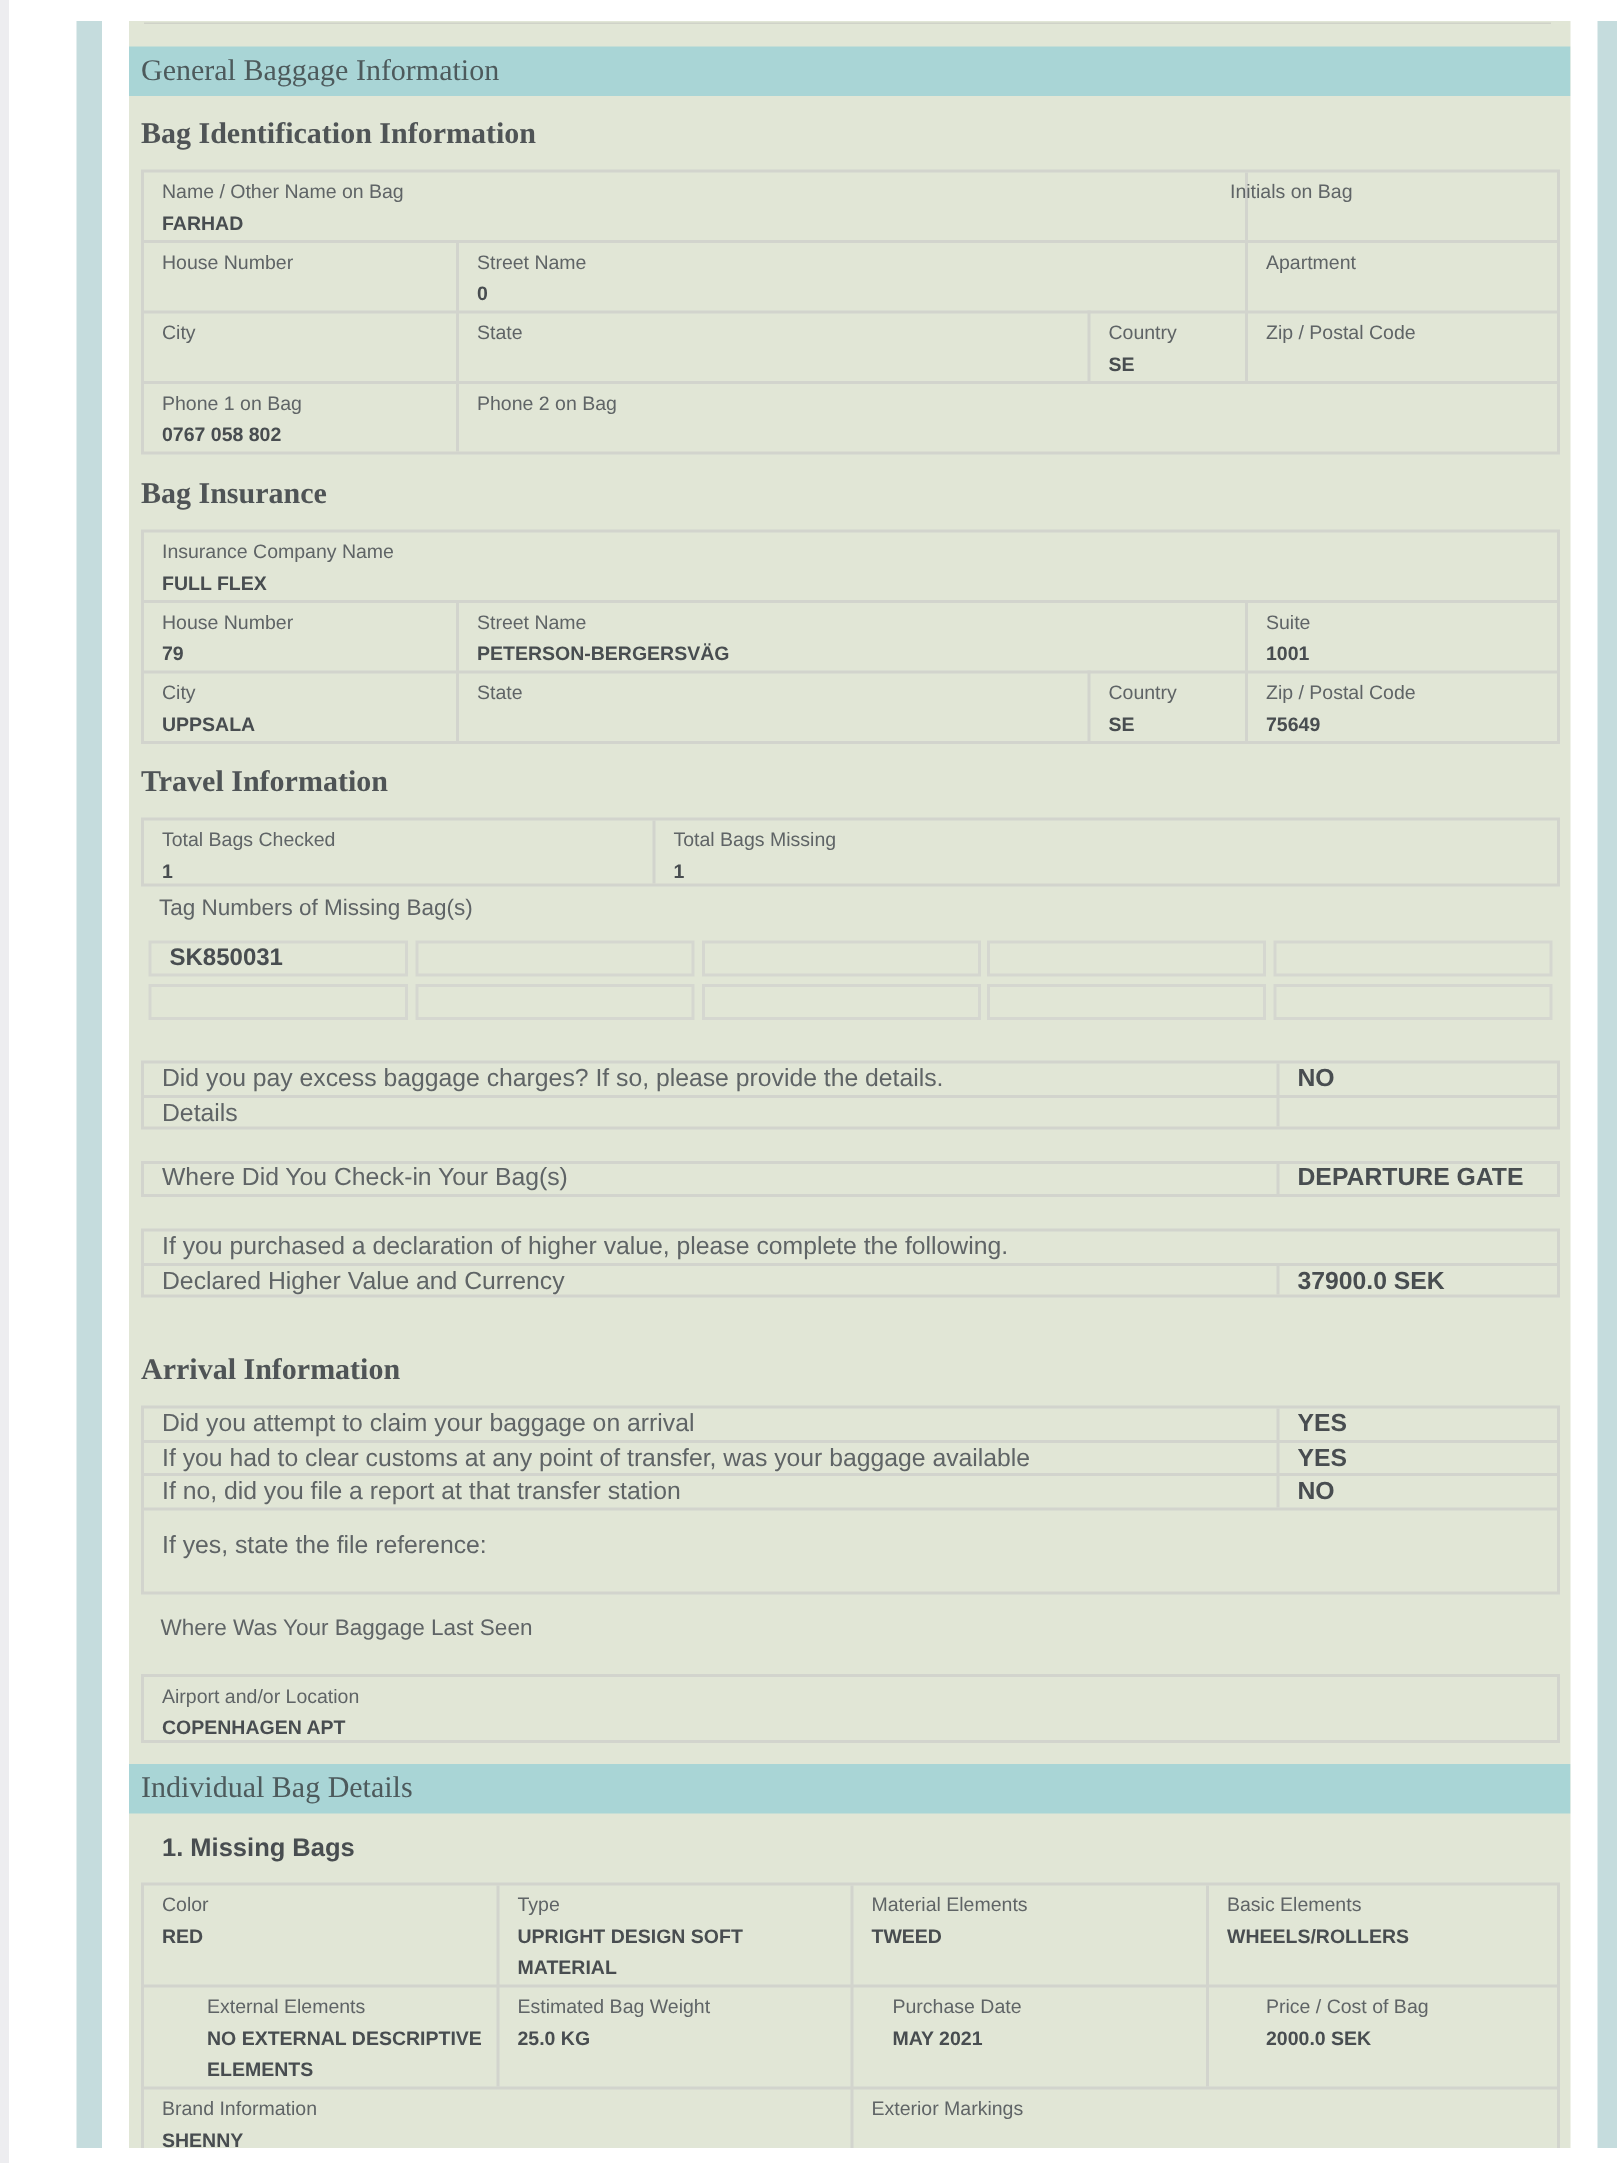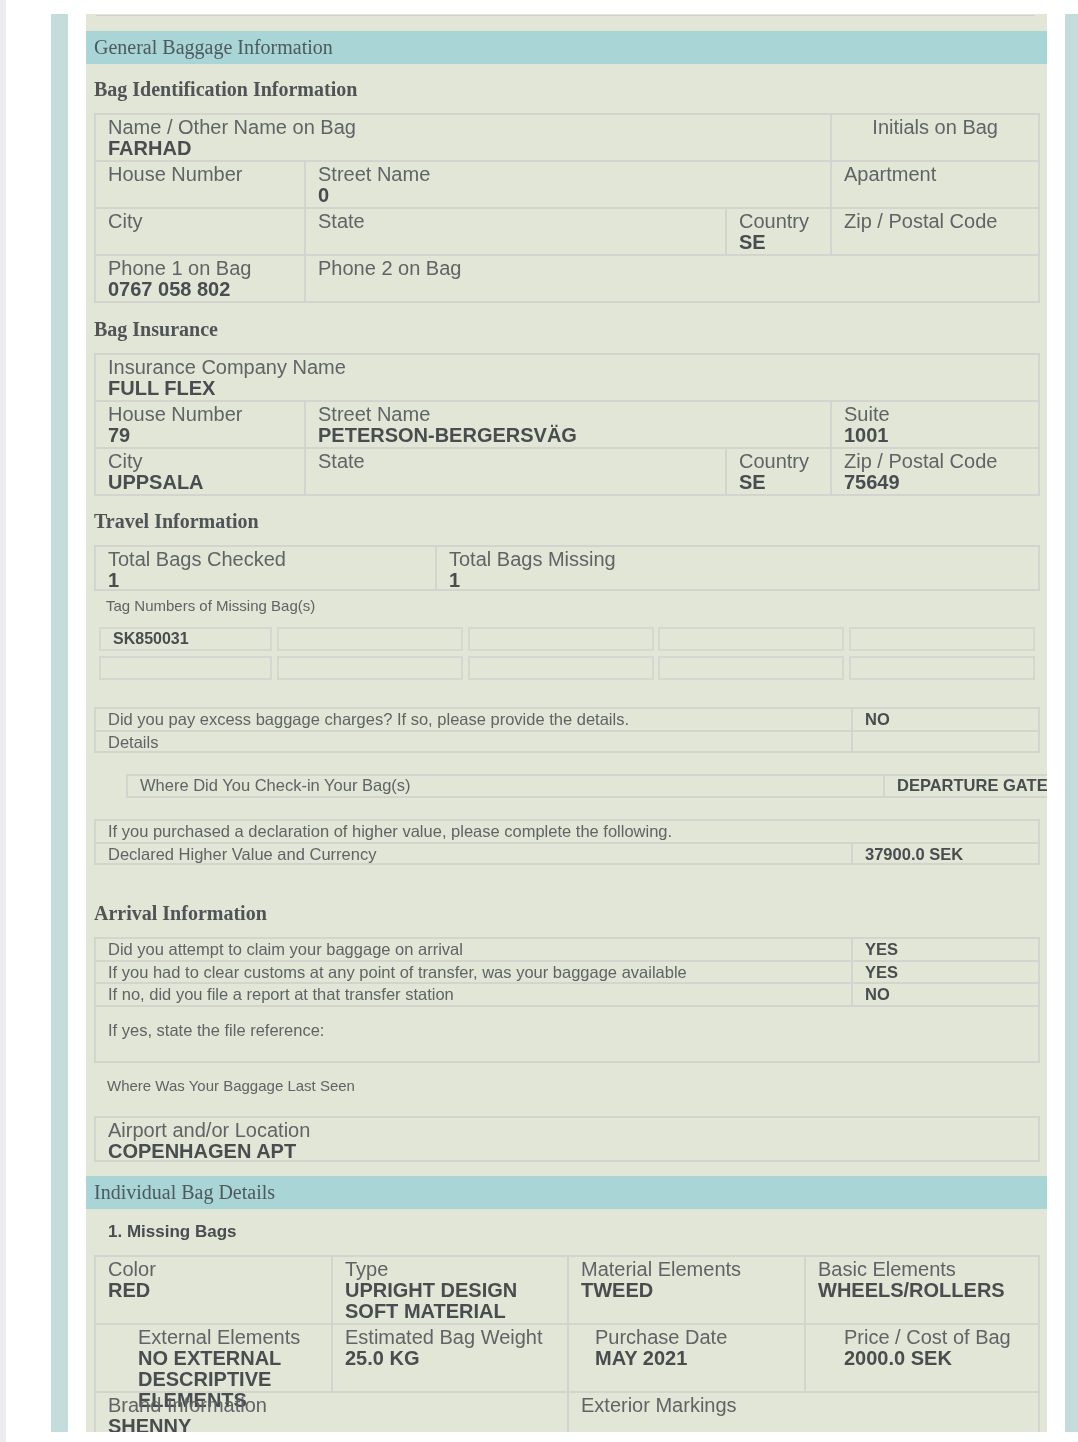--- a/index.html
+++ b/index.html
@@ -6,21 +6,21 @@
   html, body { width: 1078px; height: 1442px; overflow: hidden; background: #ffffff; }
   body { position: relative; font-family: "Liberation Sans", sans-serif; color: #555a5c; }
   .left-edge { position: absolute; left: 0; top: 0; width: 6px; height: 1442px; background: #ededf0; }
   .left-bar { position: absolute; left: 51px; top: 14px; width: 17px; height: 1418px; background: #c5dcdd; }
   .right-bar { position: absolute; left: 1065px; top: 14px; width: 13px; height: 1418px; background: #c5dcdd; }
   .panel { position: absolute; left: 86px; top: 14px; width: 961px; height: 1418px; background: #e1e6d6; overflow: hidden; }
   .top-line { position: absolute; left: 10px; top: 0; width: 938px; height: 2px; border-bottom: 1px solid #cfd2c8; }
   .band { position: absolute; left: 0; width: 961px; height: 33px; background: #a9d5d6; font-family: "Liberation Serif", serif; font-size: 20px; color: #4d5a5c; padding: 5px 0 0 8px; }
   .subhead { position: absolute; left: 8px; font-family: "Liberation Serif", serif; font-weight: bold; font-size: 20px; color: #4f5456; }
   .box { position: absolute; border: 2px solid #d2d4cd; }
-  .cell { position: absolute; padding: 2px 0 0 12px; font-size: 20px; line-height: 21px; }
+  .cell { position: absolute; padding: 2px 0 0 12px; font-size: 13px; line-height: 21px; }
   .lbl { color: #5f6466; display: block; }
   .val { color: #484d50; font-weight: bold; display: block; }
   .vline { position: absolute; width: 2px; background: #d2d4cd; }
   .hline { position: absolute; height: 2px; background: #d2d4cd; }
   .plain { position: absolute; font-size: 15px; color: #5f6466; }
   .tagbox { position: absolute; height: 24px; border: 2px solid #d5d7d0; font-size: 16px; font-weight: bold; color: #484d50; padding: 1px 0 0 12px; }
   .row-text { position: absolute; font-size: 16.5px; color: #5f6466; }
   .row-val { position: absolute; font-size: 16.5px; font-weight: bold; color: #484d50; }
 </style>
 </head>
@@ -44,21 +44,21 @@
     <div class="hline" style="left:0; top:139px; width:942px;"></div>
 
     <div class="vline" style="left:734px; top:0; height:139px;"></div>
     <div class="vline" style="left:208px; top:45px; height:141px;"></div>
     <div class="vline" style="left:629px; top:92px; height:47px;"></div>
 
     <div class="cell" style="left:0; top:0; width:734px;">
       <span class="lbl">Name / Other Name on Bag</span>
       <span class="val">FARHAD</span>
     </div>
-    <div class="cell" style="left:736px; top:0; width:166px;text-align:right;">
+    <div class="cell" style="left:712px; top:0; width:166px;">
       <span class="lbl">Initials on Bag</span>
       <span class="val"></span>
     </div>
 
     <div class="cell" style="left:0; top:47px; width:208px;">
       <span class="lbl">House Number</span>
       <span class="val"></span>
     </div>
     <div class="cell" style="left:210px; top:47px; width:524px;">
       <span class="lbl">Street Name</span>
@@ -168,21 +168,21 @@
 
   <div class="box" style="left:8px; top:693px; width:946px; height:46px;">
     <div class="hline" style="left:0; top:21px; width:942px;"></div>
     <div class="vline" style="left:755px; top:0; height:42px;"></div>
     <div class="row-text" style="left:12px; top:1px;">Did you pay excess baggage charges? If so, please provide the details.</div>
     <div class="row-val" style="left:769px; top:1px;">NO</div>
     <div class="row-text" style="left:12px; top:24px;">Details</div>
     <div class="row-val" style="left:769px; top:24px;"></div>
   </div>
 
-  <div class="box" style="left:8px; top:760px; width:946px; height:24px;margin-left:32px;">
+  <div class="box" style="left:8px; top:760px; width:946px; height:24px;">
     <div class="vline" style="left:755px; top:0; height:20px;"></div>
     <div class="row-text" style="left:12px; top:0px;">Where Did You Check-in Your Bag(s)</div>
     <div class="row-val" style="left:769px; top:0px;">DEPARTURE GATE</div>
   </div>
 
   <div class="box" style="left:8px; top:805px; width:946px; height:46px;">
     <div class="hline" style="left:0; top:21px; width:942px;"></div>
     <div class="vline" style="left:755px; top:21px; height:21px;"></div>
     <div class="row-text" style="left:12px; top:1px;">If you purchased a declaration of higher value, please complete the following.</div>
     <div class="row-text" style="left:12px; top:24px;">Declared Higher Value and Currency</div>

